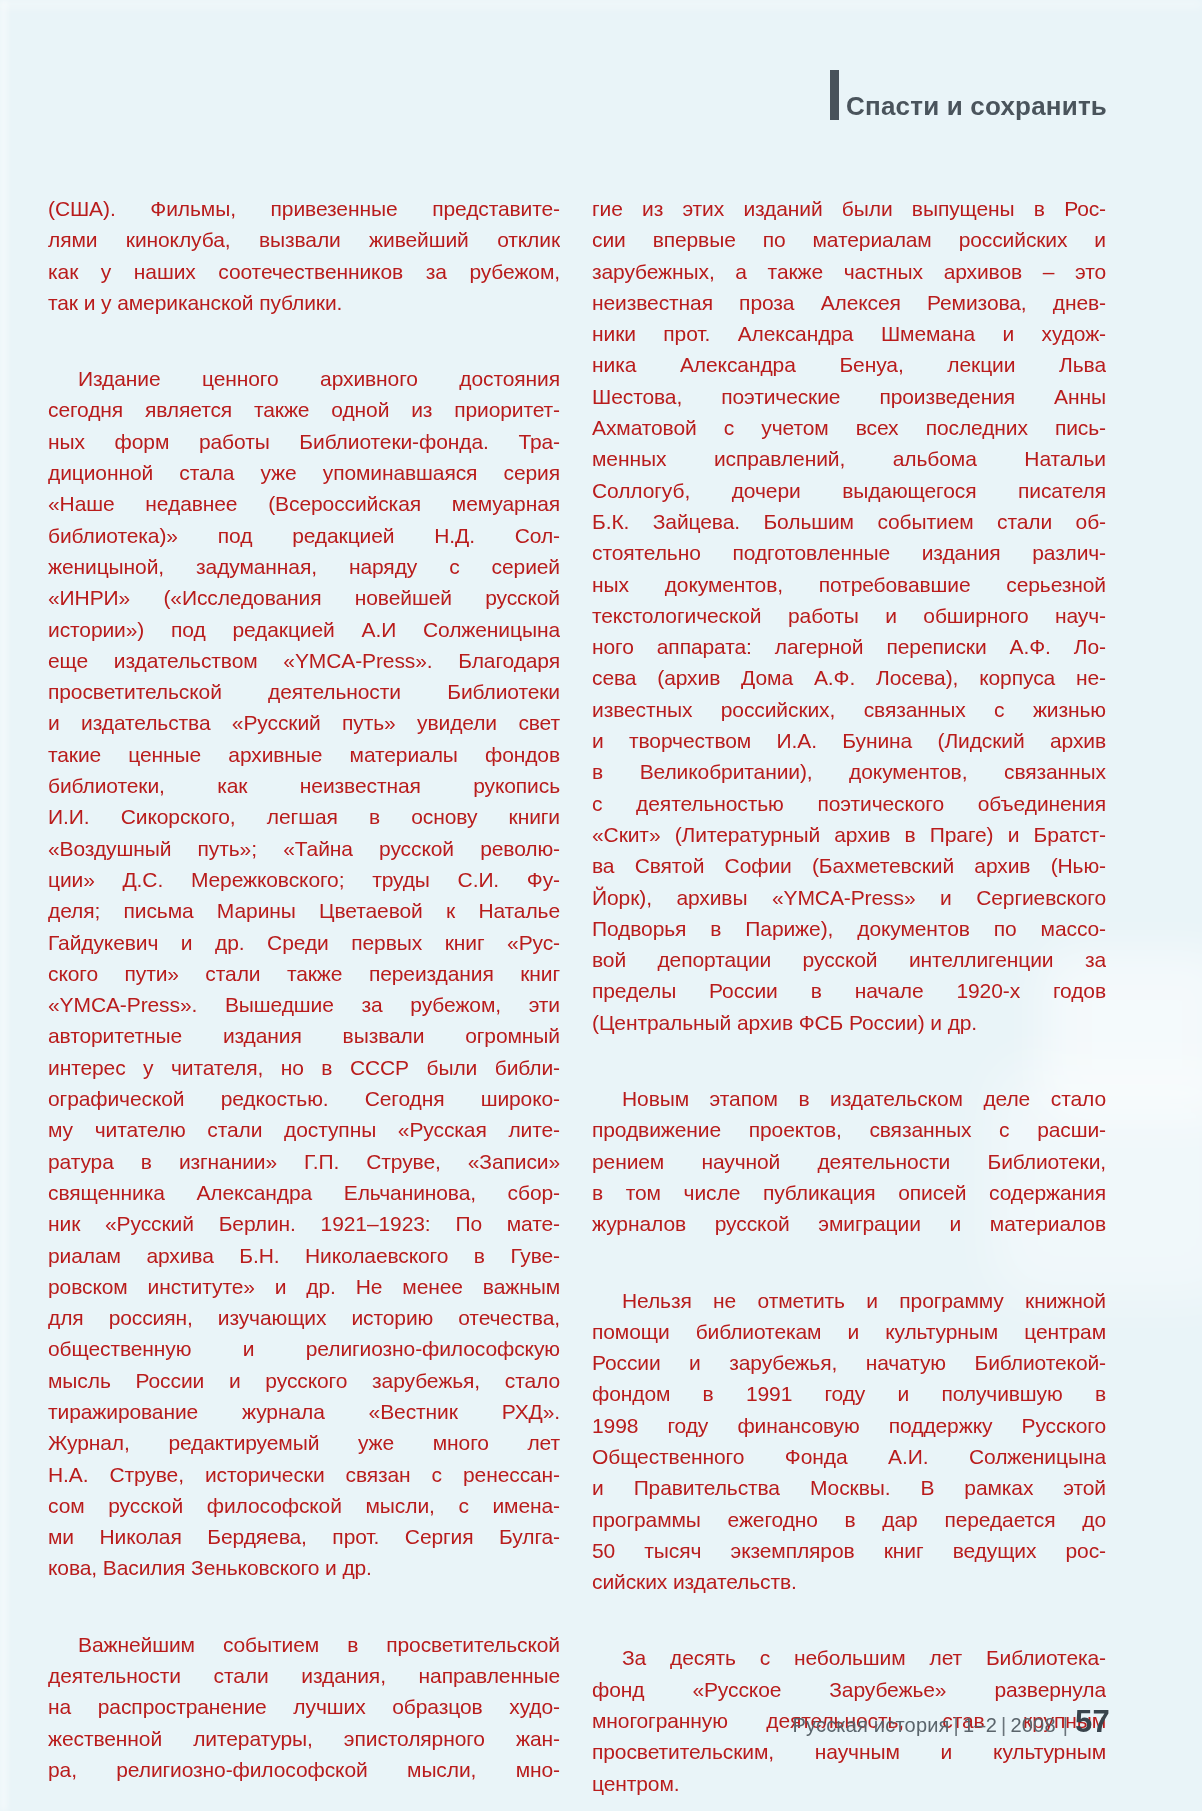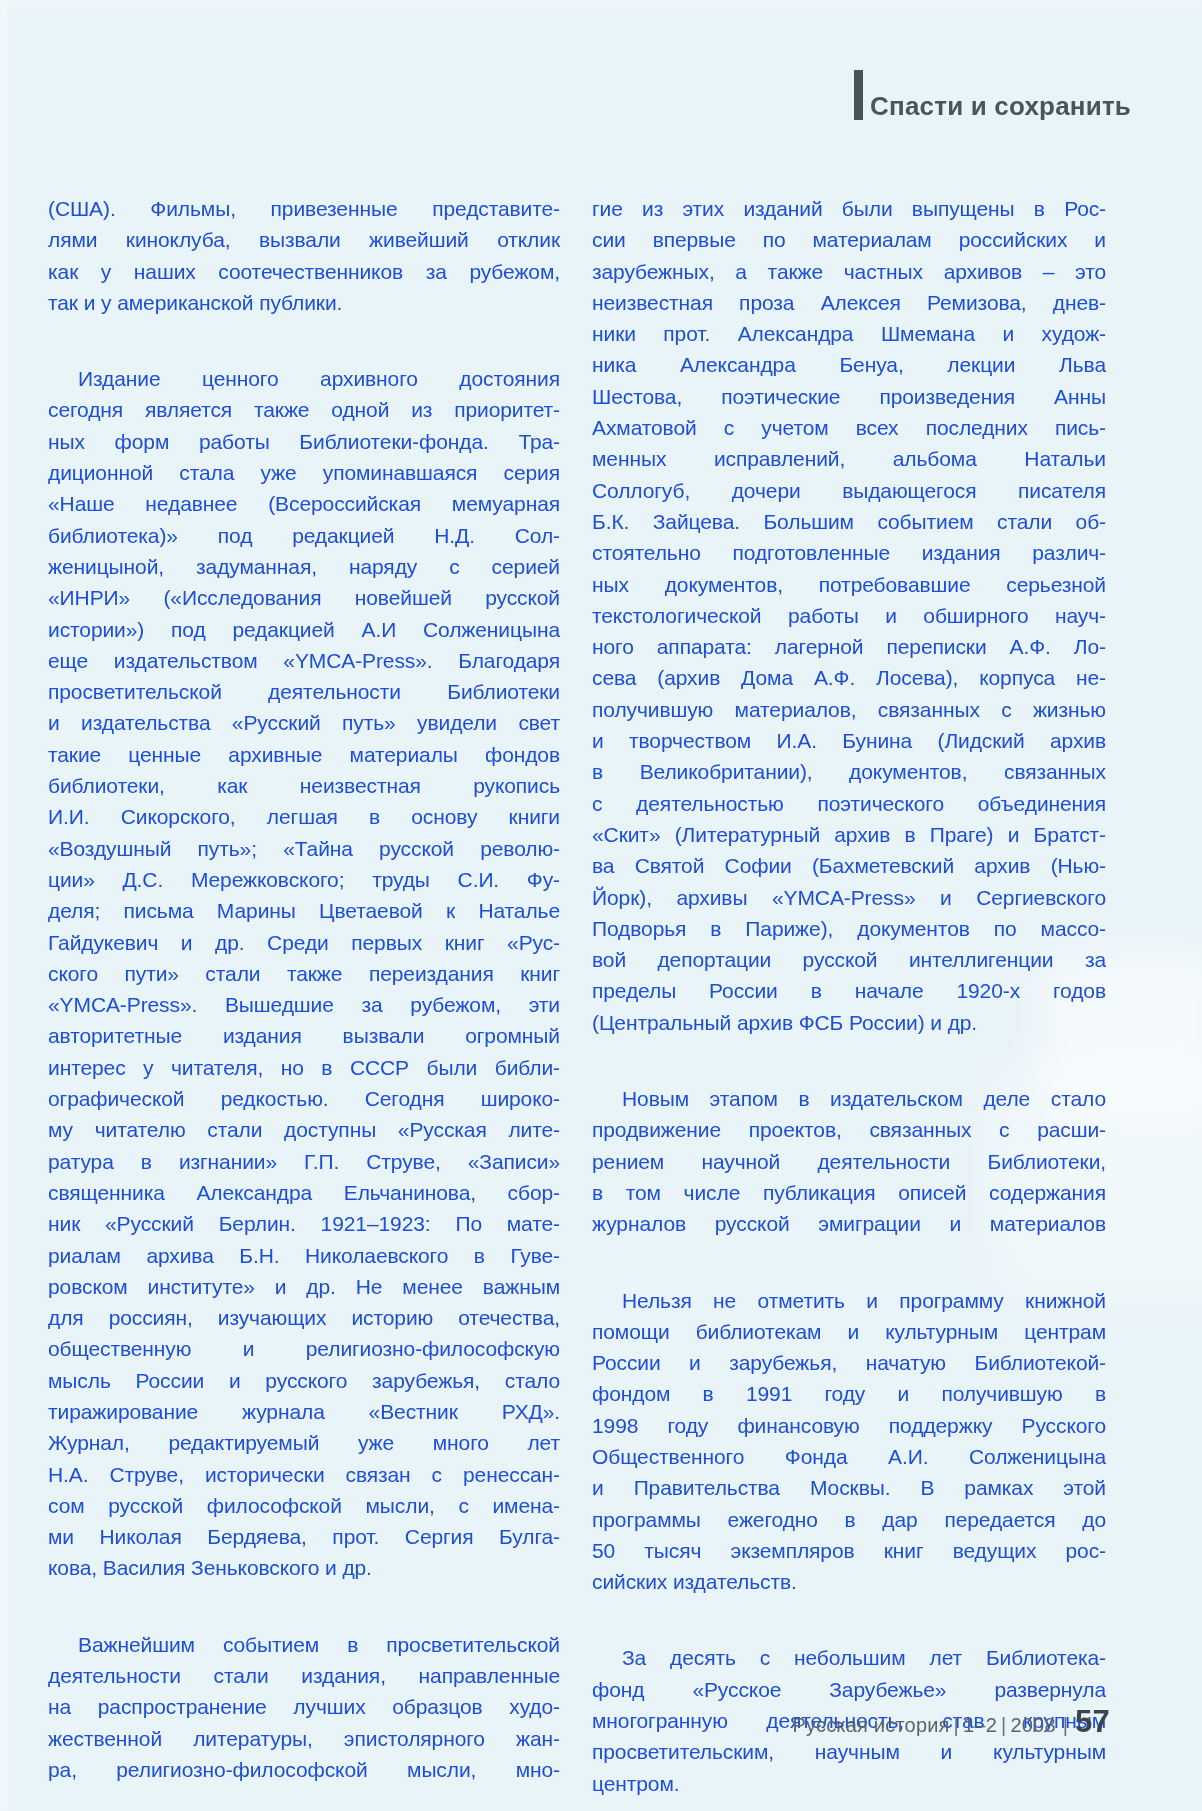--- a/index.html
+++ b/index.html
@@ -22,32 +22,32 @@
   .artifact-a {
     position: absolute; right: -30px; top: 950px; width: 190px; height: 170px;
     background: rgba(255,255,255,0.5); border-radius: 30px; filter: blur(22px);
   }
   .artifact-b {
     position: absolute; right: -40px; top: 1060px; width: 250px; height: 240px;
     background: rgba(255,255,255,0.35); border-radius: 40px; filter: blur(26px);
   }
   .header {
     position: absolute; top: 70px; left: 830px;
-    display: flex; align-items: flex-end; margin-left: 24px;
+    display: flex; align-items: flex-end;
   }
   .header .bar {
     width: 9px; height: 50px; background: #49535b; margin-right: 7px;
   }
   .header .title {
     font-size: 26px; font-weight: bold; color: #4a545c;
     line-height: 27px; letter-spacing: 0.2px; white-space: nowrap;
   }
   .col {
     position: absolute; top: 193px;
-    color: #1d4ed8; font-size: 21px; letter-spacing: -0.1px;
+    color: #b91c1c; font-size: 21px; letter-spacing: -0.1px;
   }
   .col-left  { left: 48px;  width: 512px; }
   .col-right { left: 592px; width: 514px; }
   .line {
     height: 31.3px; line-height: 31.3px;
     text-align: justify; text-align-last: justify;
     overflow: hidden;
   }
   .line.end { text-align-last: left; }
   .line.ind { text-indent: 30px; margin-top: 45px; }
@@ -135,21 +135,21 @@
       <div class="line">Шестова, поэтические произведения Анны</div>
       <div class="line">Ахматовой с учетом всех последних пись-</div>
       <div class="line">менных исправлений, альбома Натальи</div>
       <div class="line">Соллогуб, дочери выдающегося писателя</div>
       <div class="line">Б.К. Зайцева. Большим событием стали об-</div>
       <div class="line">стоятельно подготовленные издания различ-</div>
       <div class="line">ных документов, потребовавшие серьезной</div>
       <div class="line">текстологической работы и обширного науч-</div>
       <div class="line">ного аппарата: лагерной переписки А.Ф. Ло-</div>
       <div class="line">сева (архив Дома А.Ф. Лосева), корпуса не-</div>
-      <div class="line">получившую материалов, связанных с жизнью</div>
+      <div class="line">известных российских, связанных с жизнью</div>
       <div class="line">и творчеством И.А. Бунина (Лидский архив</div>
       <div class="line">в Великобритании), документов, связанных</div>
       <div class="line">с деятельностью поэтического объединения</div>
       <div class="line">«Скит» (Литературный архив в Праге) и Братст-</div>
       <div class="line">ва Святой Софии (Бахметевский архив (Нью-</div>
       <div class="line">Йорк), архивы «YMCA-Press» и Сергиевского</div>
       <div class="line">Подворья в Париже), документов по массо-</div>
       <div class="line">вой депортации русской интеллигенции за</div>
       <div class="line">пределы России в начале 1920-х годов</div>
       <div class="line end">(Центральный архив ФСБ России) и др.</div>

